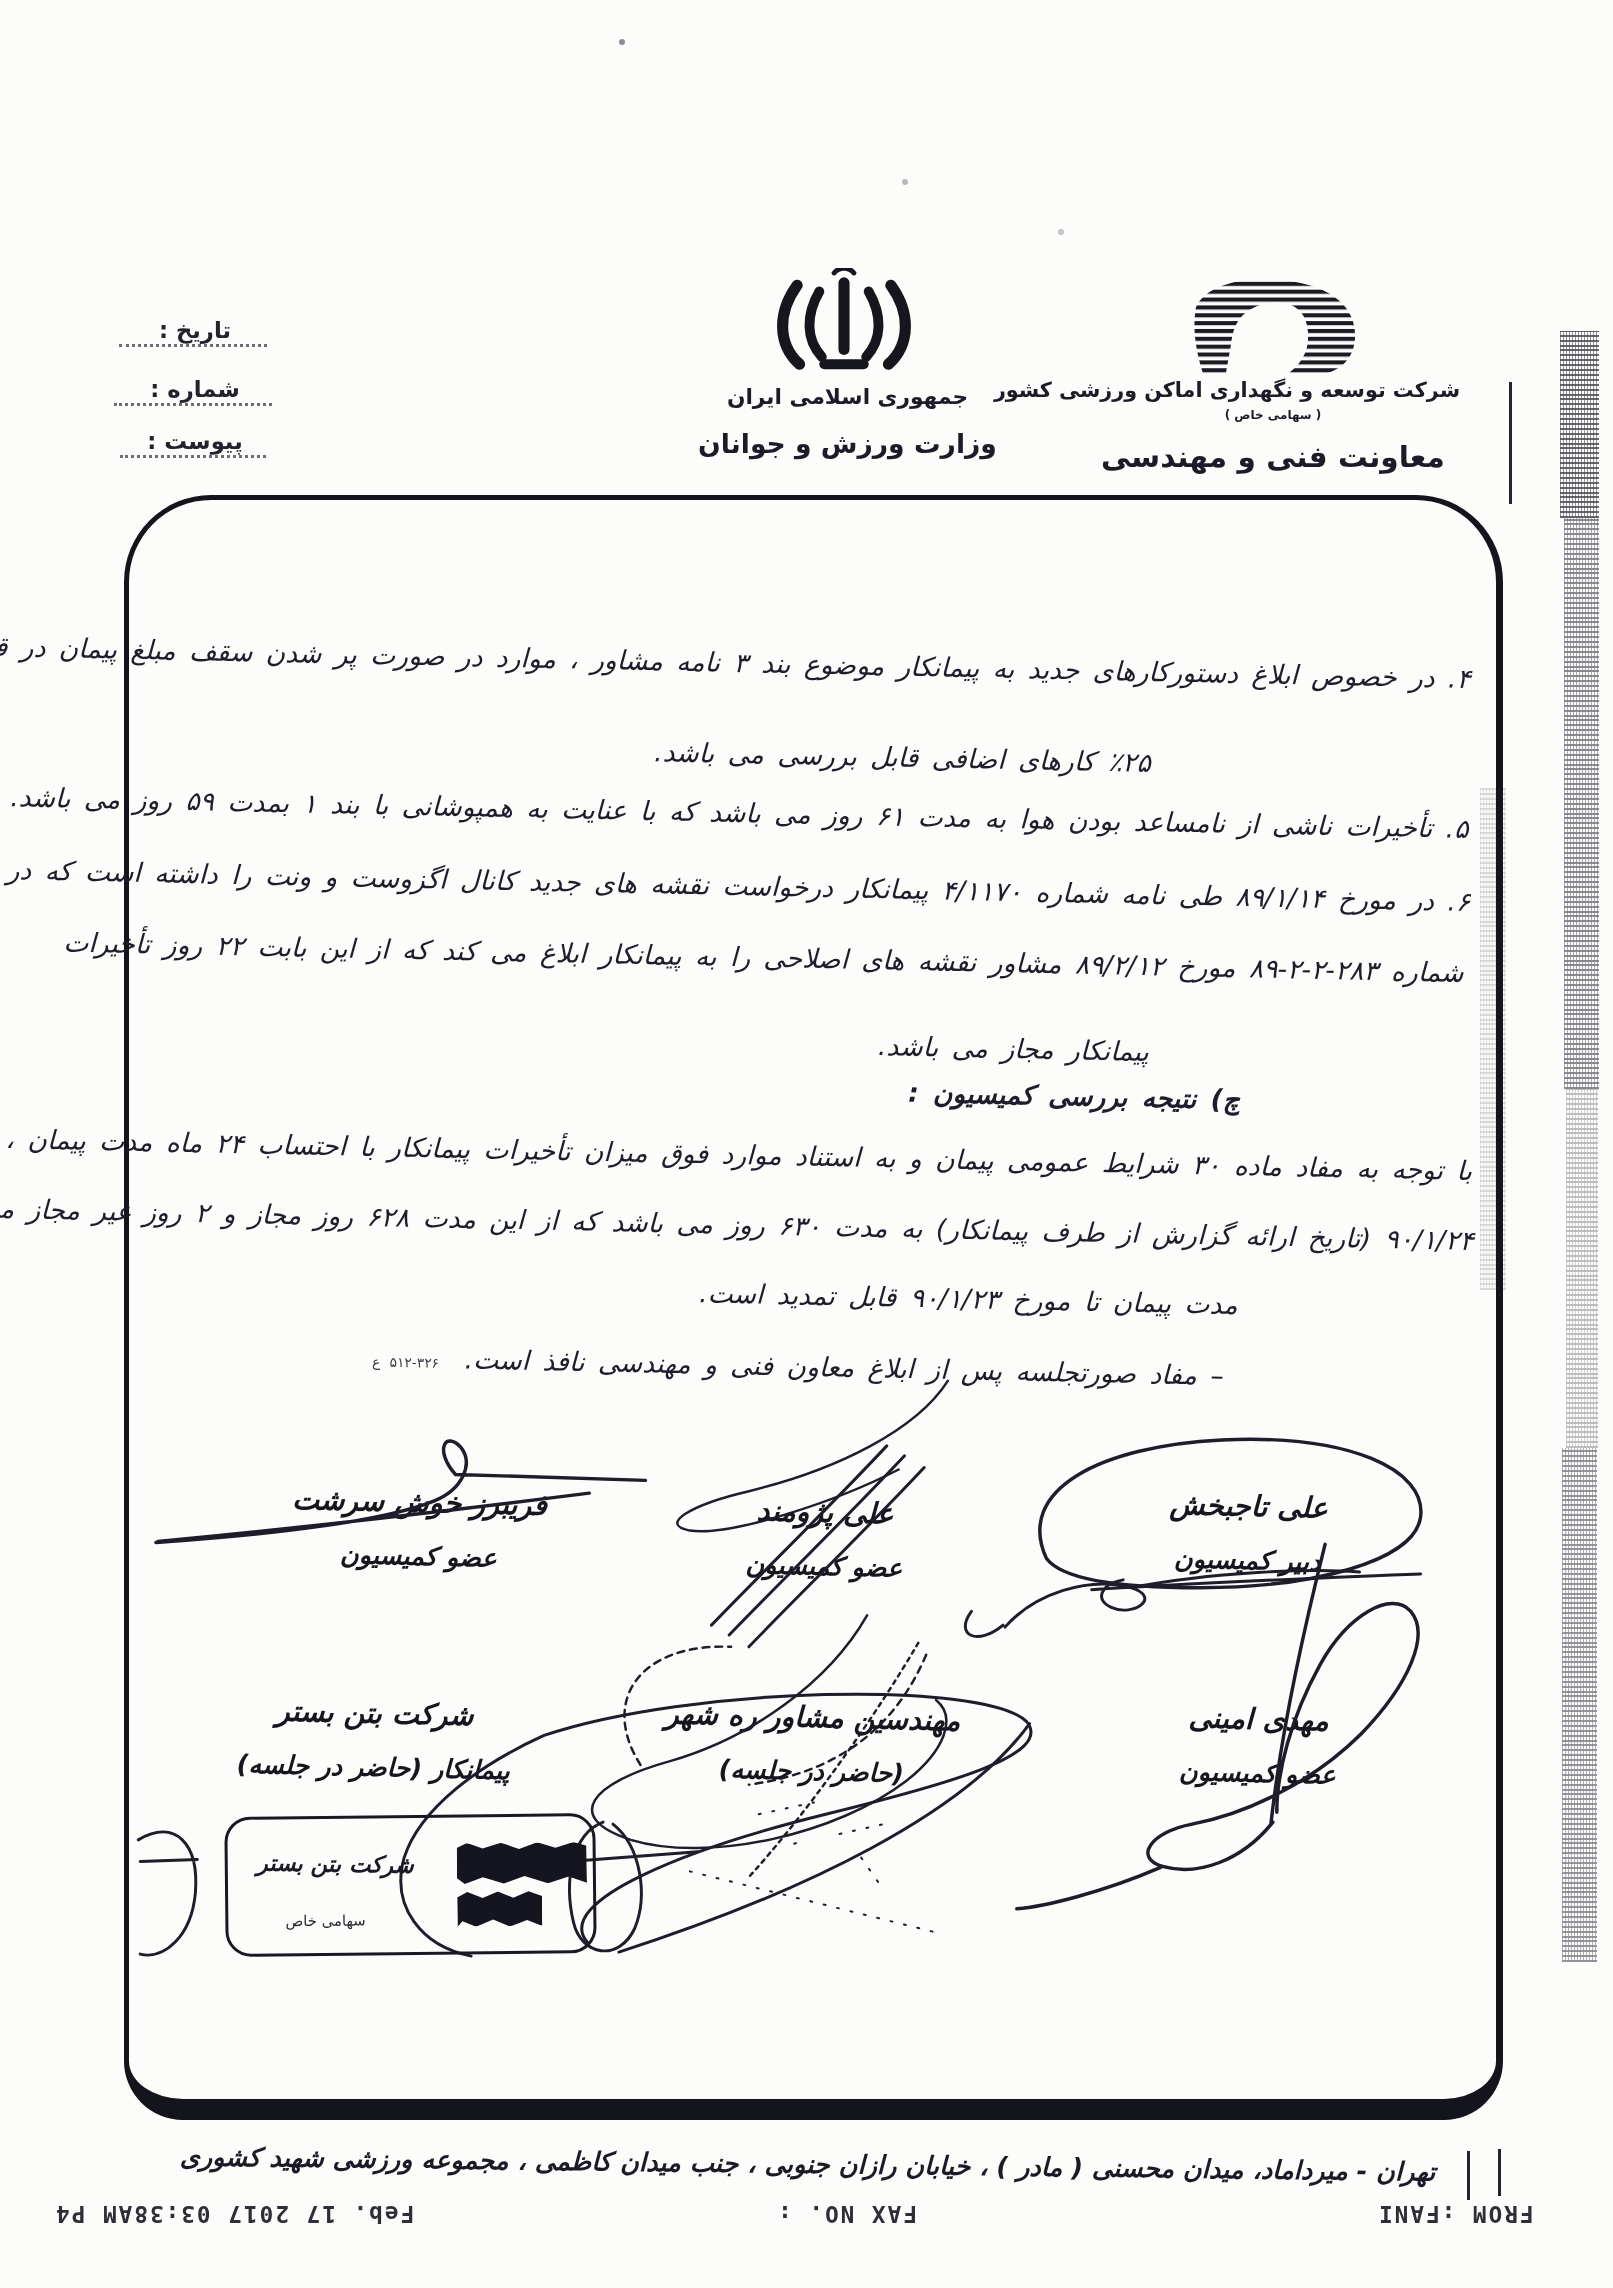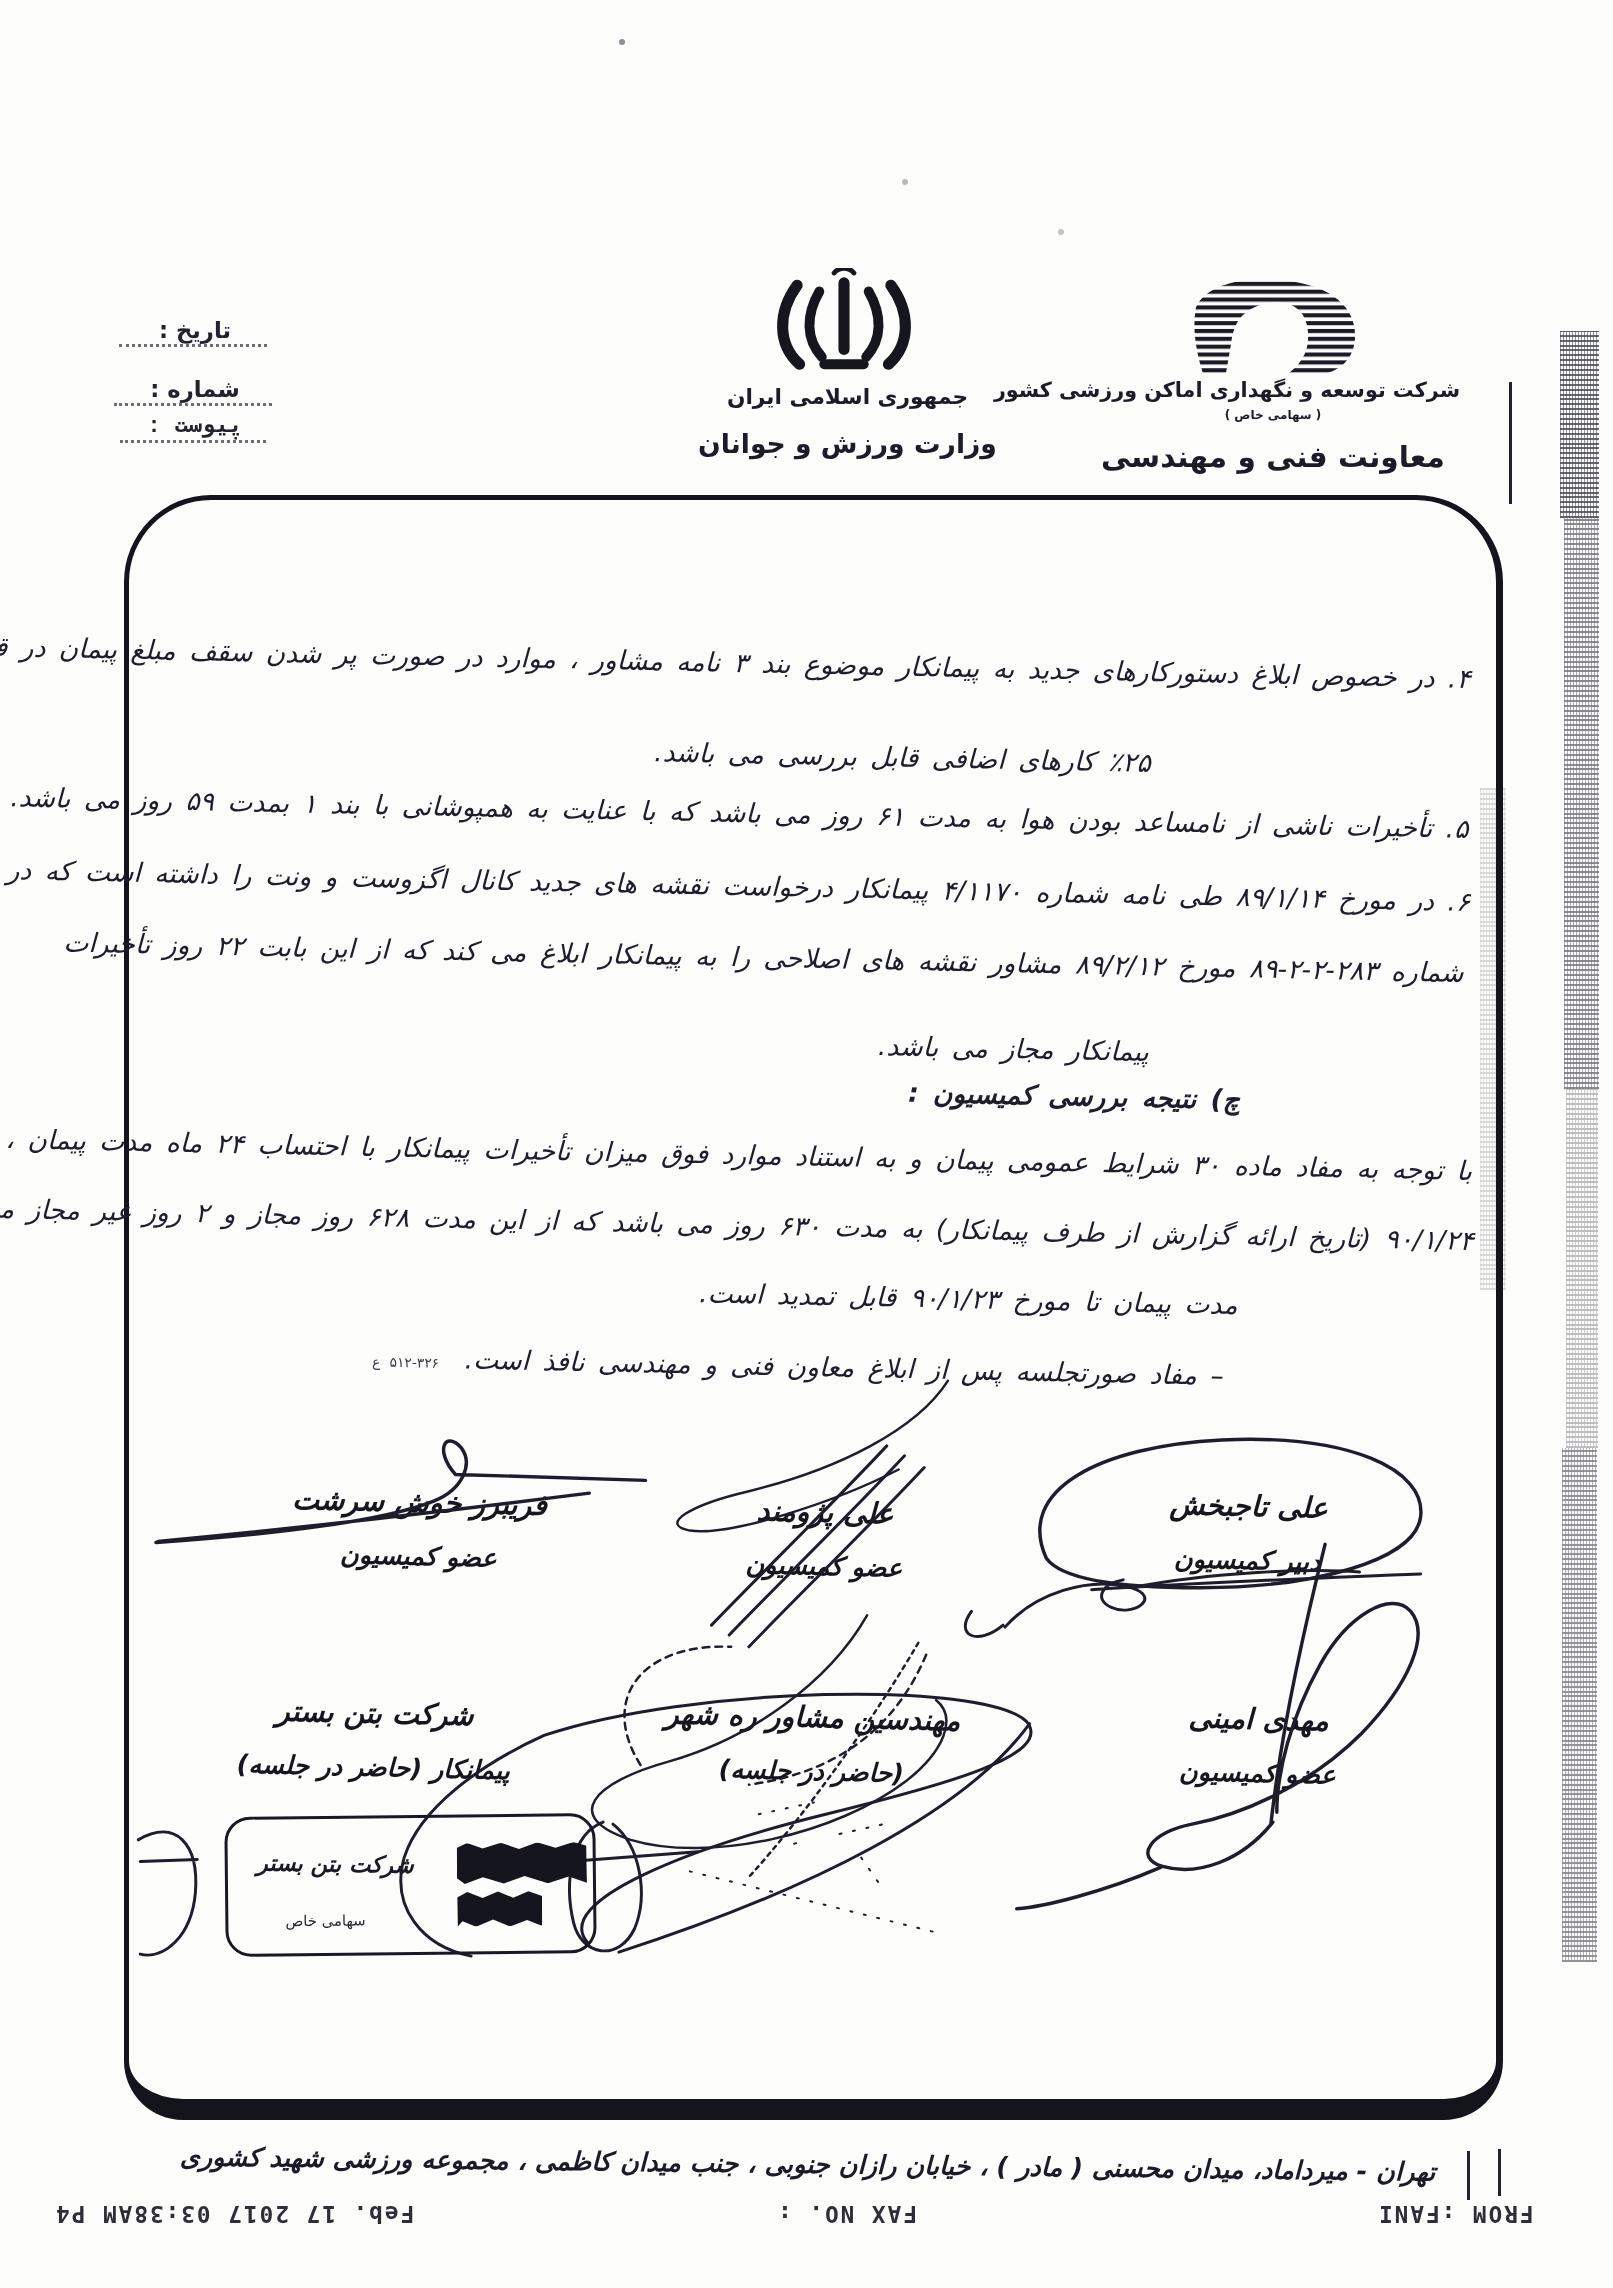--- a/index.html
+++ b/index.html
@@ -78,21 +78,21 @@
 <div class="page">
 
   <div class="meta" style="right:1318px;top:317px;left:94px;">
     <span class="meta-label">تاریخ :</span>
     <span class="meta-dots" style="width:148px;"></span>
   </div>
   <div class="meta" style="right:1318px;top:376px;left:94px;">
     <span class="meta-label">شماره :</span>
     <span class="meta-dots" style="width:158px;"></span>
   </div>
-  <div class="meta" style="right:1318px;top:411px;left:94px;font-family:Liberation Mono, monospace;">
+  <div class="meta" style="right:1318px;top:428px;left:94px;">
     <span class="meta-label">پیوست :</span>
     <span class="meta-dots" style="width:146px;"></span>
   </div>
 
   <svg style="position:absolute;left:770px;top:268px;" width="148" height="116" viewBox="0 0 120 94">
     <g fill="none" stroke="#16161f" stroke-linecap="round">
       <path d="M22,14 C6,36 6,62 24,78" stroke-width="9"></path>
       <path d="M40,19 C29,38 29,58 42,72" stroke-width="8"></path>
       <path d="M98,14 C114,36 114,62 96,78" stroke-width="9"></path>
       <path d="M80,19 C91,38 91,58 78,72" stroke-width="8"></path>

